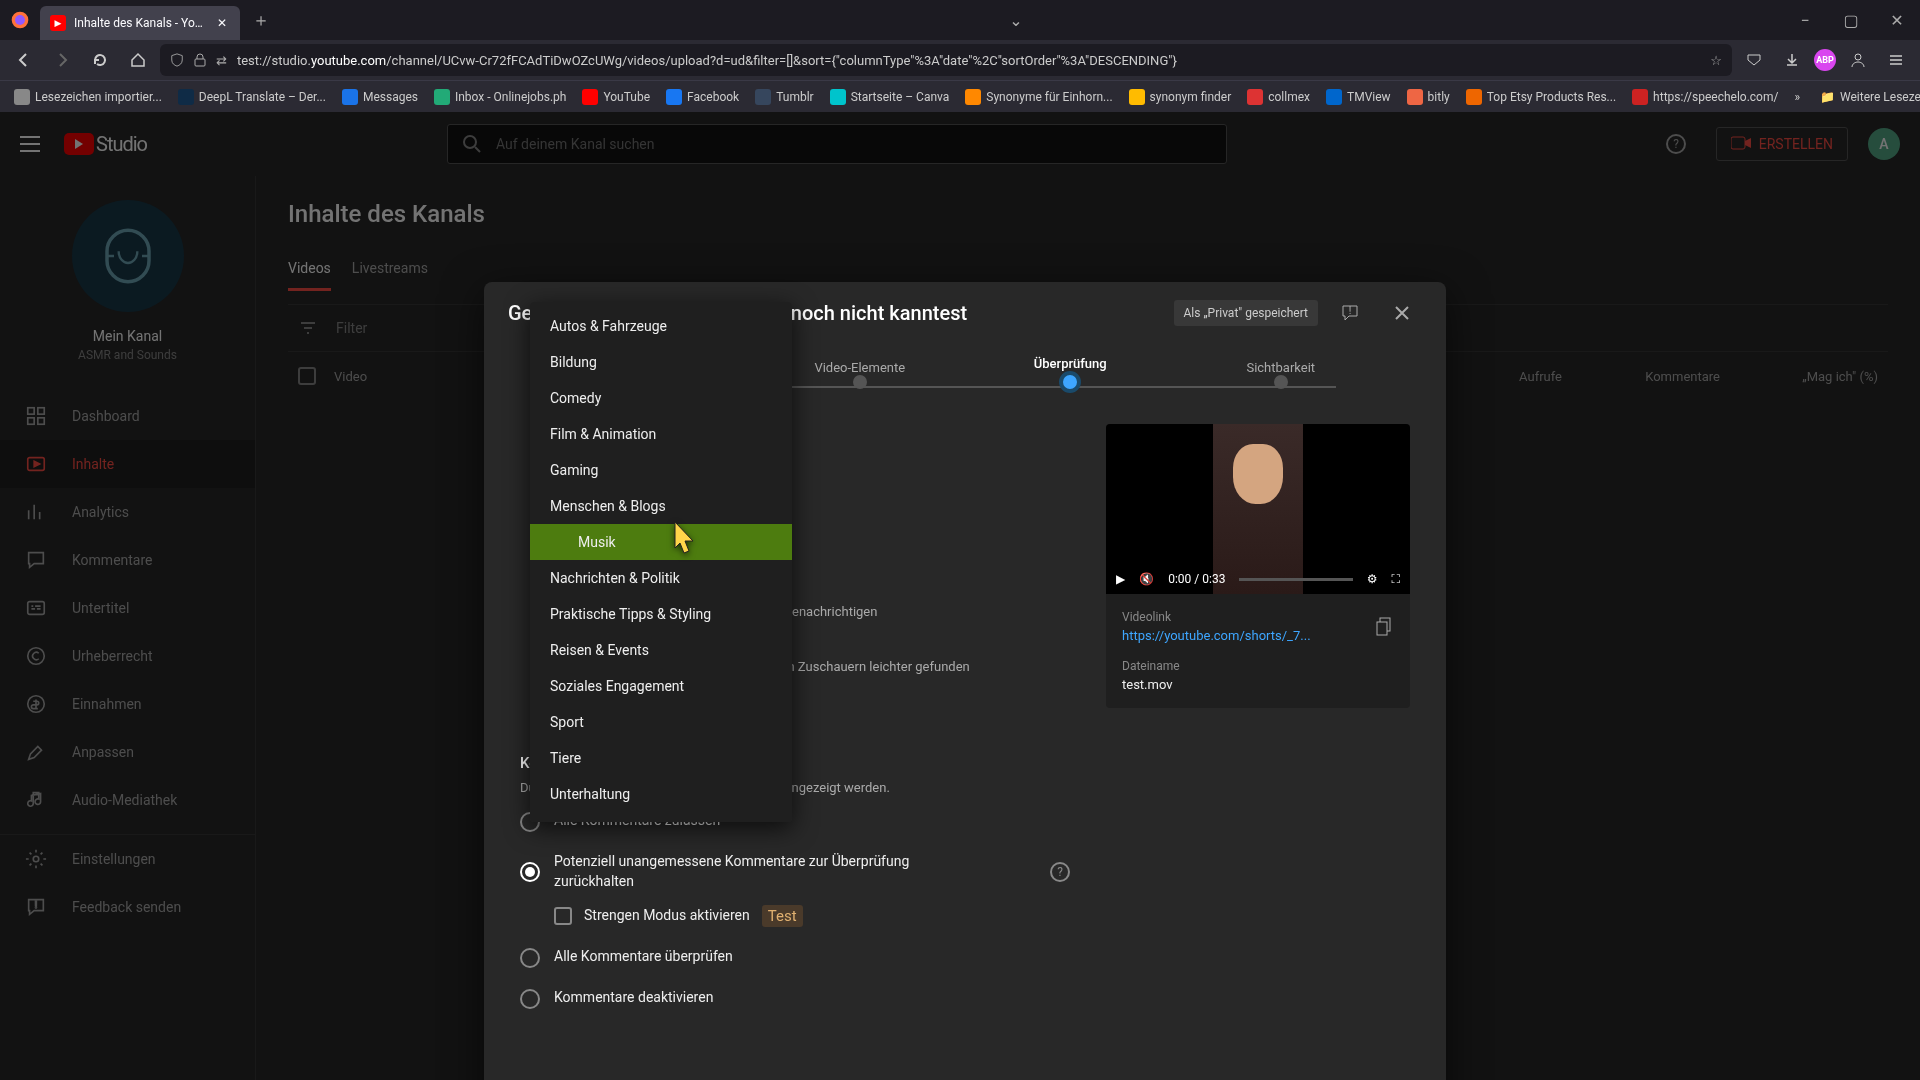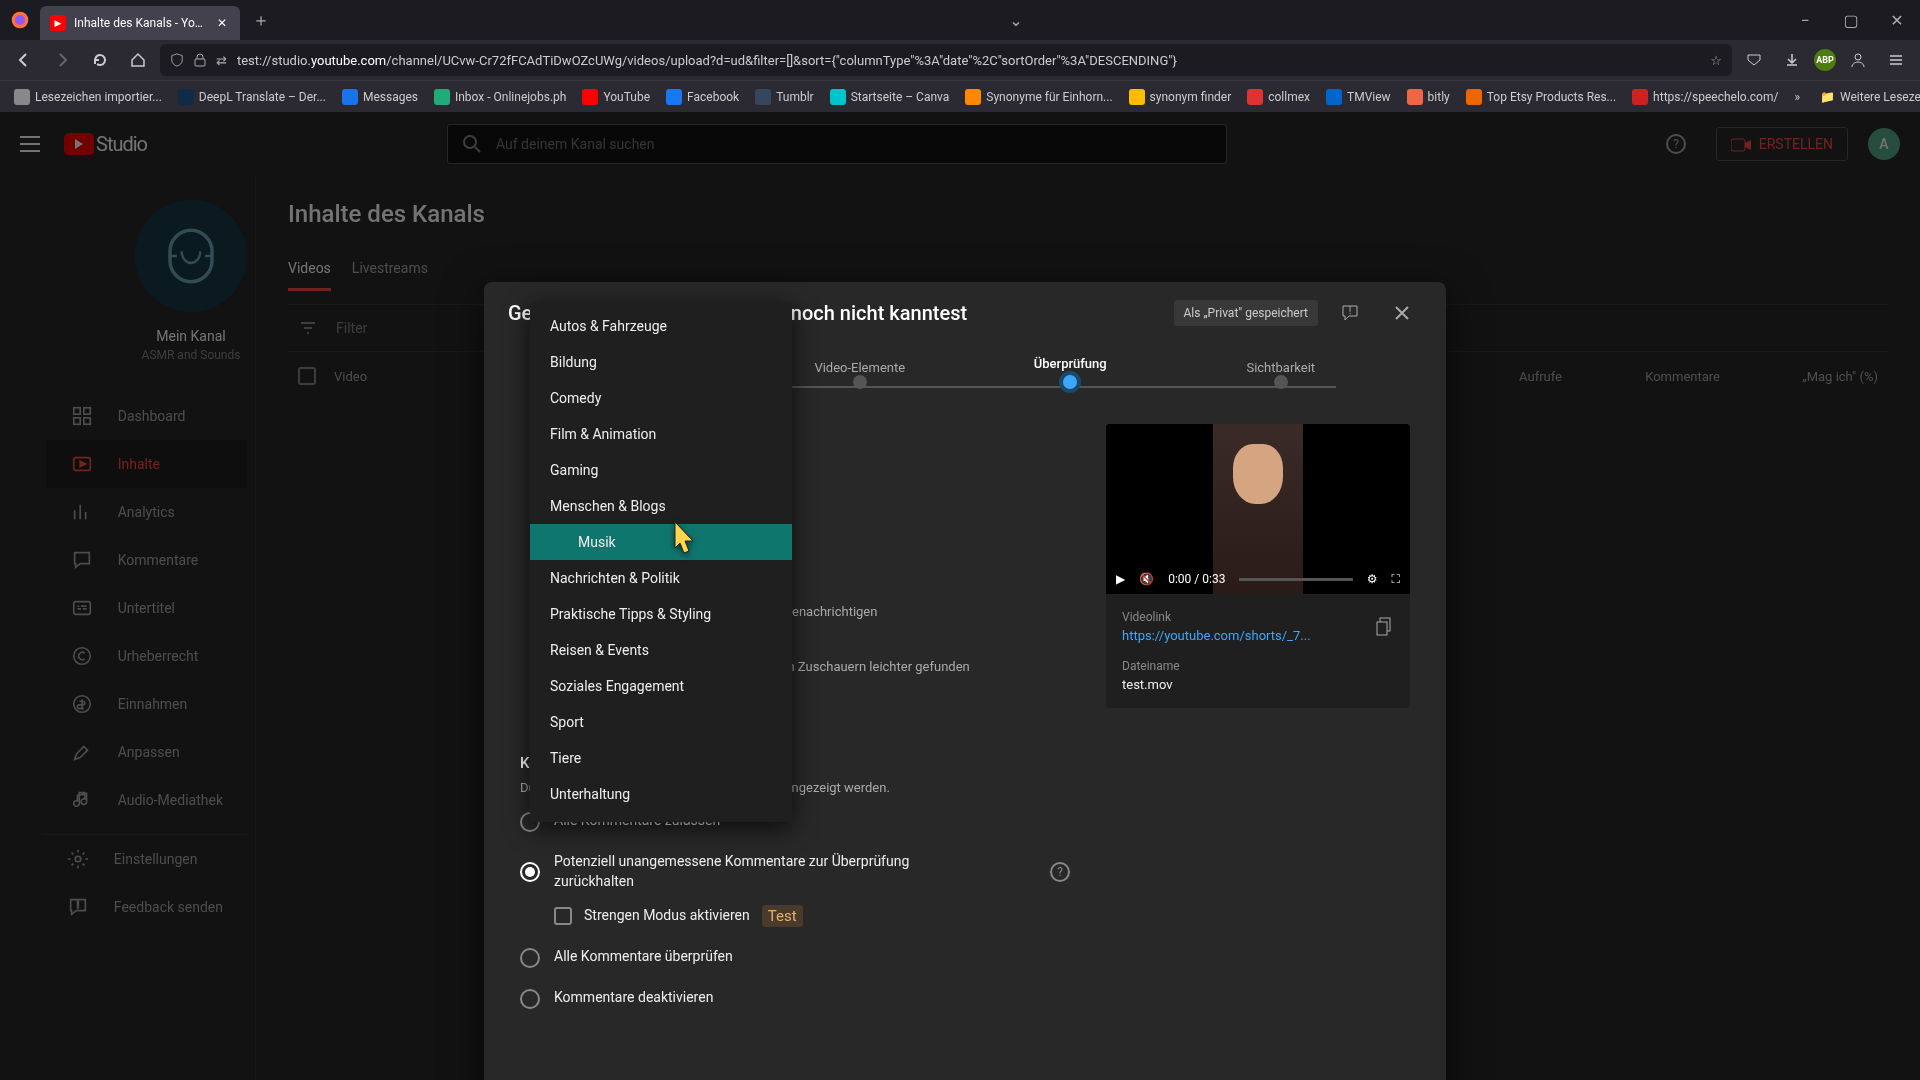--- a/index.html
+++ b/index.html
@@ -18,45 +18,45 @@
 .dropdown-chev{color:#aaa;margin-right:20px;cursor:pointer;}
 
 .ff-navbar{height:40px;background:#2b2a33;display:flex;align-items:center;padding:0 8px;gap:6px;color:#fbfbfe;}
 .navbtn{width:32px;height:32px;display:flex;align-items:center;justify-content:center;border-radius:4px;cursor:pointer;color:#bbb;}
 .navbtn.disabled{color:#666;}
 .urlbar{flex:1;height:32px;background:#1c1b22;border-radius:6px;display:flex;align-items:center;padding:0 10px;color:#ccc;font-size:13px;gap:10px;}
 .urlbar .lock{color:#aaa;}
 .urlbar .addr{flex:1;white-space:nowrap;overflow:hidden;}
 .urlbar .addr .dom{color:#fff;}
 .urlbar .star{color:#aaa;cursor:pointer;}
-.ext-badge{width:22px;height:22px;border-radius:50%;background:#4d7c0f;color:#fff;font-size:9px;display:flex;align-items:center;justify-content:center;font-weight:bold;}
+.ext-badge{width:22px;height:22px;border-radius:50%;background:#d946ef;color:#fff;font-size:9px;display:flex;align-items:center;justify-content:center;font-weight:bold;}
 
 .ff-bookmarks{height:32px;background:#2b2a33;border-top:1px solid #3a3946;display:flex;align-items:center;padding:0 8px;gap:4px;color:#ccc;font-size:12px;overflow:hidden;}
 .bm{display:flex;align-items:center;gap:5px;padding:4px 6px;border-radius:4px;cursor:pointer;white-space:nowrap;}
 .bm .bicon{width:16px;height:16px;border-radius:3px;display:flex;align-items:center;justify-content:center;font-size:10px;}
 .bmspacer{flex:1;}
 .bmore{color:#ccc;cursor:pointer;padding:4px 6px;}
 
 
 .yts{position:relative;height:968px;background:#282828;color:#aaa;}
 .yts-header{height:64px;display:flex;align-items:center;padding:0 20px;gap:20px;}
 .burger{width:24px;height:24px;cursor:pointer;display:flex;flex-direction:column;justify-content:center;gap:5px;}
 .burger span{height:2px;background:#fff;width:20px;}
 .logo{display:flex;align-items:center;gap:2px;}
 .logo .tri{width:30px;height:22px;background:#ff0000;border-radius:5px;display:flex;align-items:center;justify-content:center;}
 .logo .tri::after{content:"";border-left:8px solid #fff;border-top:5px solid transparent;border-bottom:5px solid transparent;}
 .logo span{color:#fff;font-size:20px;letter-spacing:-1px;}
 .searchbox{flex:0 0 780px;height:40px;border:1px solid #555;border-radius:3px;background:#121212;display:flex;align-items:center;padding:0 14px;color:#888;gap:14px;margin-left:280px;}
 .searchbox input{flex:1;background:transparent;border:none;outline:none;color:#ccc;font-size:14px;}
 .hbtn{width:40px;height:40px;border-radius:50%;display:flex;align-items:center;justify-content:center;cursor:pointer;color:#aaa;}
-.create-btn{display:flex;align-items:flex-end;gap:8px;border:1px solid #555;border-radius:3px;padding:8px 14px;color:#ff4e45;font-size:14px;cursor:pointer;}
+.create-btn{display:flex;align-items:flex-start;gap:8px;border:1px solid #555;border-radius:3px;padding:8px 14px;color:#ff4e45;font-size:14px;cursor:pointer;}
 .avatar-h{width:32px;height:32px;border-radius:50%;background:#5a8;display:flex;align-items:center;justify-content:center;color:#fff;font-size:14px;font-weight:500;}
 
 .yts-body{display:flex;height:904px;}
-.sidebar{width:256px;border-right:1px solid #383838;padding:16px 8px;display:flex;flex-direction:column;align-items:flex-end;}
+.sidebar{width:256px;border-right:1px solid #383838;padding:16px 0;display:flex;flex-direction:column;}
 .channel-card{display:flex;flex-direction:column;align-items:center;padding:8px 0 20px;}
 .channel-avatar{width:112px;height:112px;border-radius:50%;background:#1a3a4a;display:flex;align-items:center;justify-content:center;}
 .channel-avatar svg{width:56px;height:56px;fill:#6fa8b8;}
 .channel-name{color:#fff;font-size:14px;margin-top:16px;}
 .channel-sub{color:#888;font-size:12px;margin-top:4px;}
 .navlist{list-style:none;margin-top:10px;flex:1;}
 .navitem{display:flex;align-items:center;height:48px;padding:0 24px;gap:24px;color:#aaa;cursor:pointer;font-size:14px;}
 .navitem.active{color:#ff4e45;background:#1f1f1f;}
 .navicon{width:24px;height:24px;display:flex;align-items:center;justify-content:center;}
 .sidebar-bottom{border-top:1px solid #383838;}
@@ -115,21 +115,21 @@
 .meta{padding:16px;}
 .metalabel{color:#888;font-size:12px;margin-bottom:4px;}
 .metaval{color:#3ea6ff;font-size:13px;word-break:break-all;}
 .metaval.white{color:#eee;}
 .copyrow{display:flex;align-items:center;justify-content:space-between;}
 .copybtn{color:#aaa;cursor:pointer;}
 
 
 .cat-menu{position:absolute;left:530px;top:190px;width:262px;background:#1f1f1f;border-radius:4px;box-shadow:0 6px 24px rgba(0,0,0,0.7);z-index:100;padding:6px 0;max-height:520px;overflow:auto;}
 .cat-item{color:#eee;font-size:14px;padding:10px 20px;cursor:pointer;}
-.cat-item.hover{background:#0f766e;padding-left:48px;}
+.cat-item.hover{background:#4d7c0f;padding-left:48px;}
 
 
 .cursor{position:absolute;left:665px;top:408px;z-index:200;pointer-events:none;}
 .cursor svg{width:32px;height:42px;filter:drop-shadow(0 2px 3px rgba(0,0,0,0.6));}
 
 
 svg{display:block;}
 </style>
 </head>
 <body>

